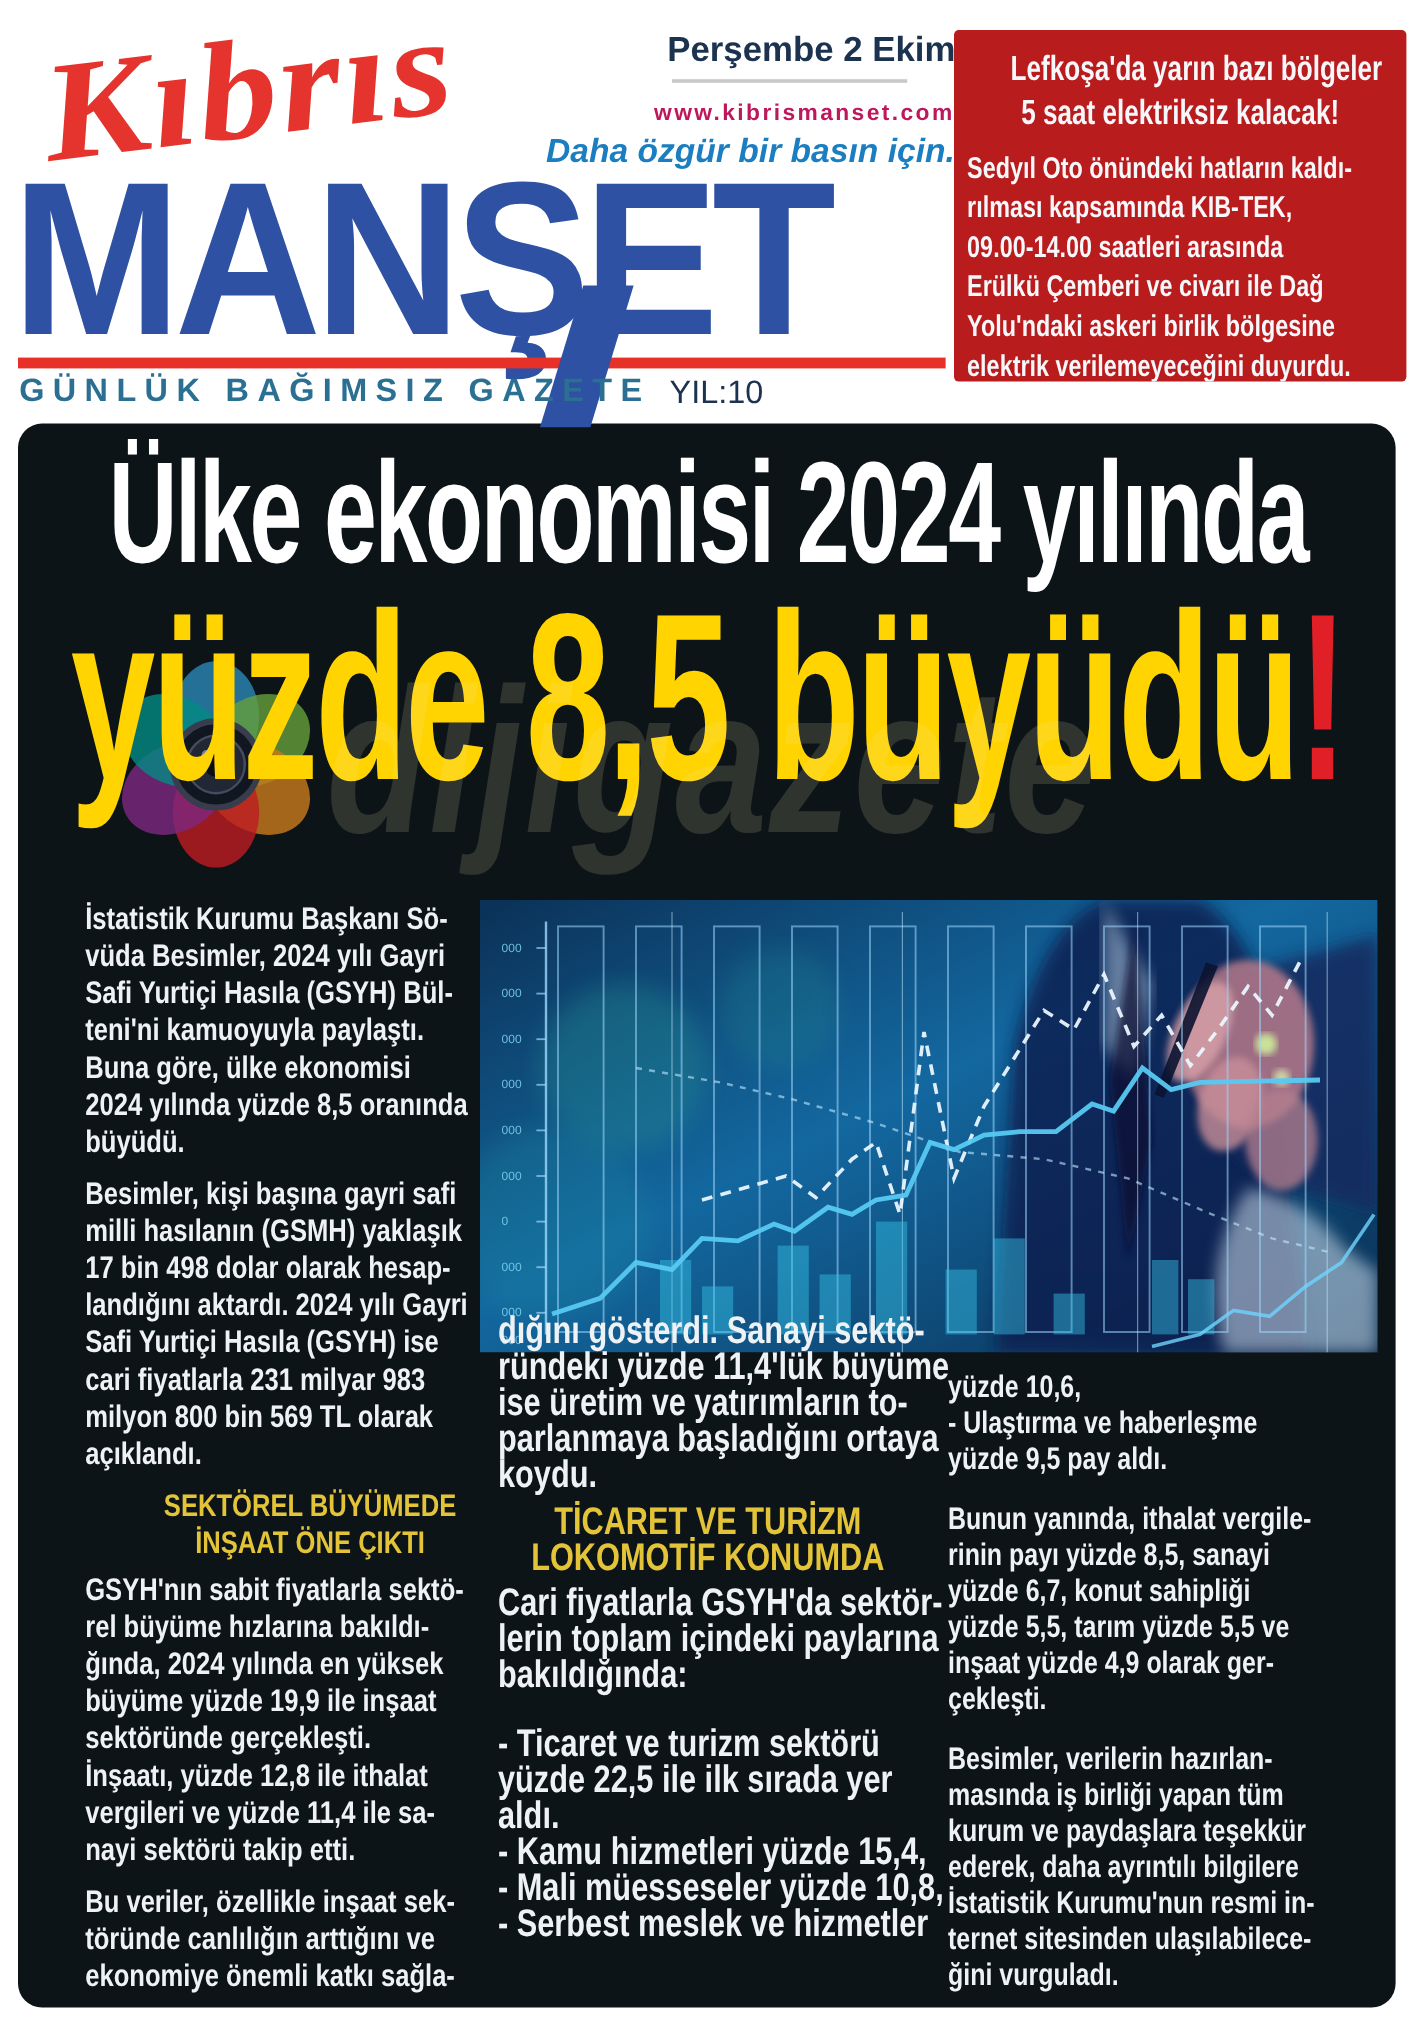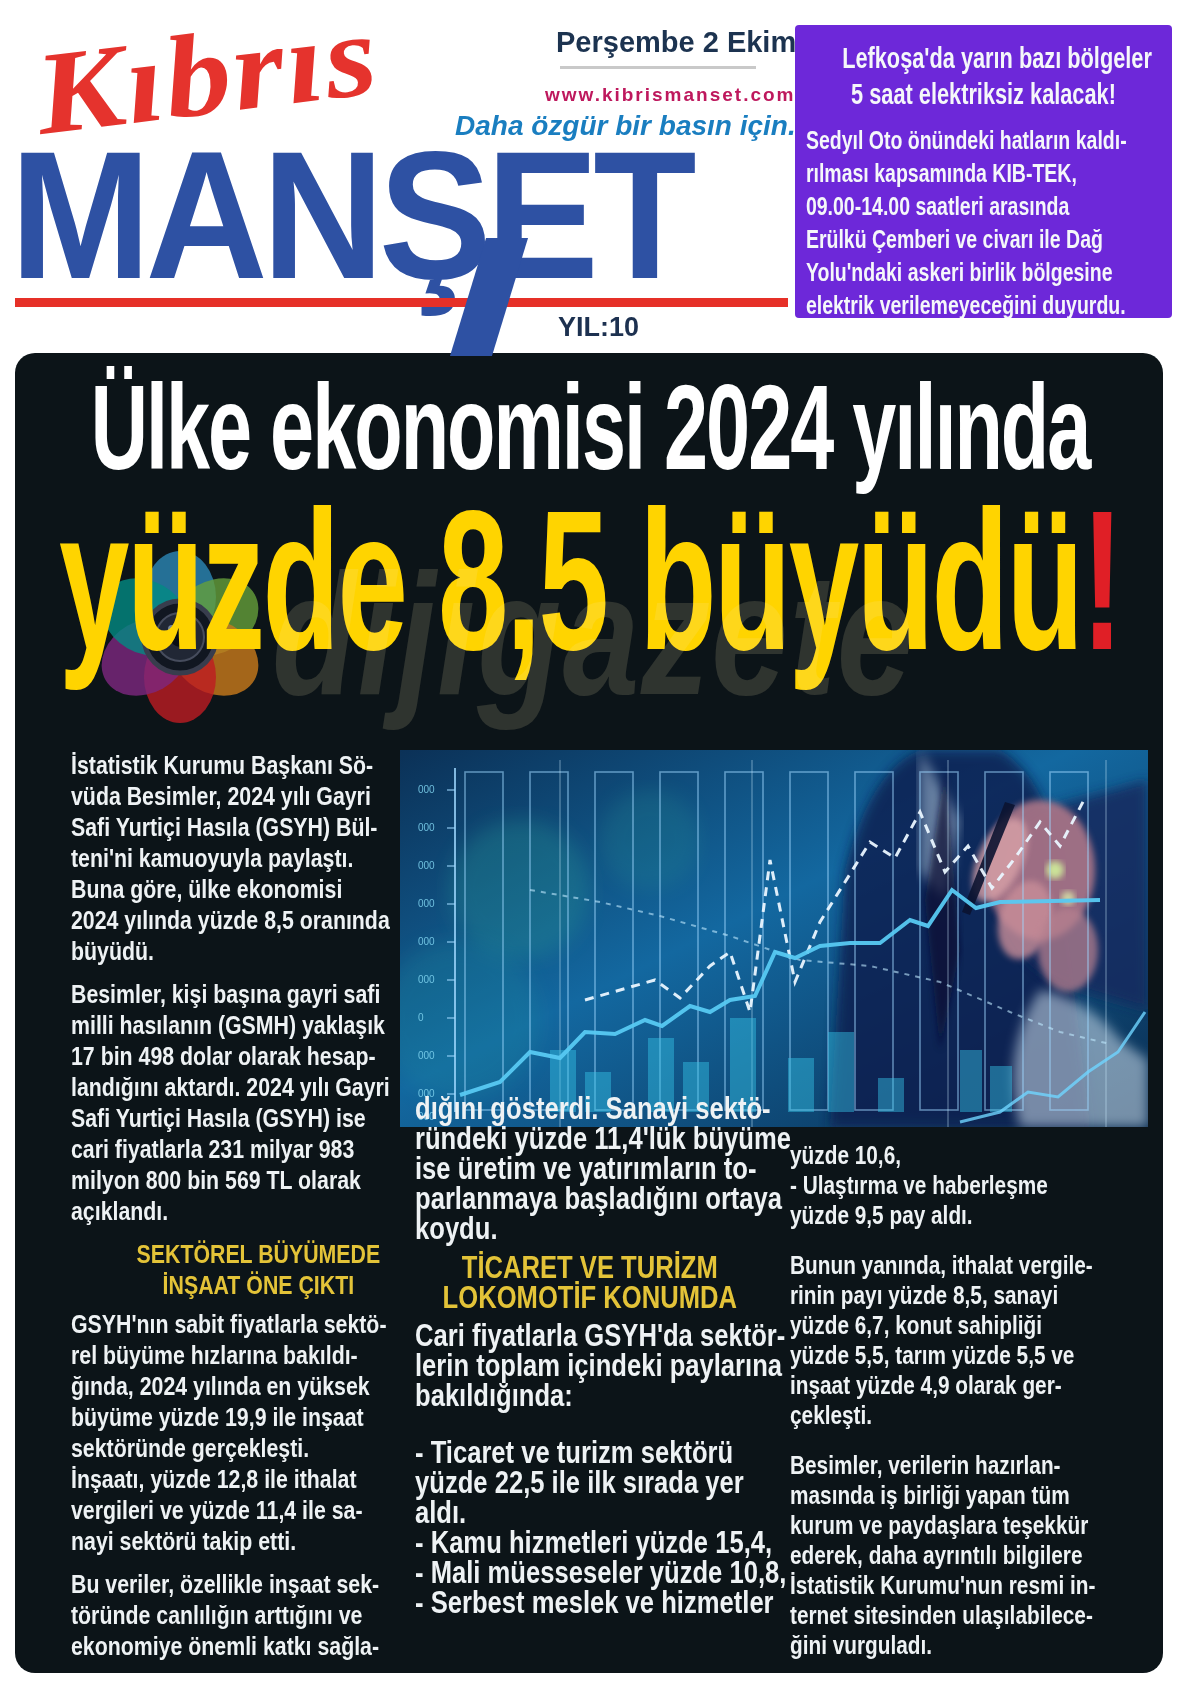--- a/index.html
+++ b/index.html
@@ -11,27 +11,27 @@
     font-style:italic;font-weight:bold;font-size:118px;color:#e5332d;
     transform:rotate(-7deg) scaleX(1.12);transform-origin:0 0;letter-spacing:2px;z-index:3;}
   .main-title{position:absolute;left:10px;top:124px;font-size:182px;font-weight:bold;
     color:#2e51a3;line-height:1;letter-spacing:-6px;transform:scaleX(.93);transform-origin:0 0;
     z-index:2;white-space:nowrap;}
   .s-tail{position:absolute;left:468px;top:238px;width:42px;height:118px;background:#2e51a3;
     transform:skewX(-17deg);z-index:4;}
   .red-rule{position:absolute;left:15px;top:298px;width:773px;height:9px;background:#e63028;z-index:3;}
   .gazete-line{position:absolute;left:16px;top:310px;font-size:27px;font-weight:600;
     color:#2b7093;letter-spacing:7px;white-space:nowrap;z-index:5;}
-  .yil{position:absolute;left:558px;top:312px;font-size:27px;font-weight:bold;color:#1d3150;z-index:5;}
+  .yil{position:absolute;left:558px;top:312px;font-size:27px;font-weight:normal;color:#1d3150;z-index:5;}
   .date-line{position:absolute;left:556px;top:26px;font-size:29px;font-weight:600;color:#1c3350;white-space:nowrap;}
   .date-rule{position:absolute;left:560px;top:66px;width:196px;height:3px;background:#c9c9c9;}
   .website{position:absolute;left:545px;top:84px;font-size:19px;font-weight:bold;color:#be185d;letter-spacing:2px;}
   .slogan{position:absolute;left:455px;top:110px;font-size:28px;font-weight:bold;font-style:italic;color:#1a7ec0;white-space:nowrap;}
   
-  .side-box{position:absolute;left:795px;top:25px;width:377px;height:293px;background:#6d28d9;
+  .side-box{position:absolute;left:795px;top:25px;width:377px;height:293px;background:#b91c1c;
     border-radius:4px;z-index:6;color:#f5f7fa;overflow:hidden;}
   .side-box .title{margin-top:15px;text-align:center;font-weight:bold;font-size:29px;line-height:36px;
     transform:scaleX(.75);transform-origin:50% 0;white-space:nowrap;}
   .side-box .body{margin-top:12px;padding-left:14px;font-weight:bold;font-size:25px;line-height:33px;
     transform:scaleX(.78);transform-origin:0 0;width:465px;}
   .side-box .ln{white-space:nowrap;}
   
   .dark-block{position:absolute;left:15px;top:353px;width:1148px;height:1320px;background:#0c1418;
     border-radius:20px;z-index:1;}
   .hl1{position:absolute;left:50%;top:358px;transform:translateX(-50%) scaleX(.66);
@@ -65,20 +65,21 @@
 </style>
 </head>
 <body>
 
 <div class="page">
 
   <div class="script-title">Kıbrıs</div>
   <div class="main-title">MANŞET</div>
   <div class="red-rule"></div>
   <div class="s-tail"></div>
+  <div class="gazete-line">GÜNLÜK BAĞIMSIZ GAZETE</div>
   <div class="yil">YIL:10</div>
   <div class="date-line">Perşembe 2 Ekim 2025</div>
   <div class="date-rule"></div>
   <div class="website">www.kibrismanset.com</div>
   <div class="slogan">Daha özgür bir basın için...</div>
 
   <div class="side-box">
     <div class="title">
         <div class="ln">Lefkoşa'da yarın bazı bölgeler</div>
         <div class="ln">5 saat elektriksiz kalacak!</div>

